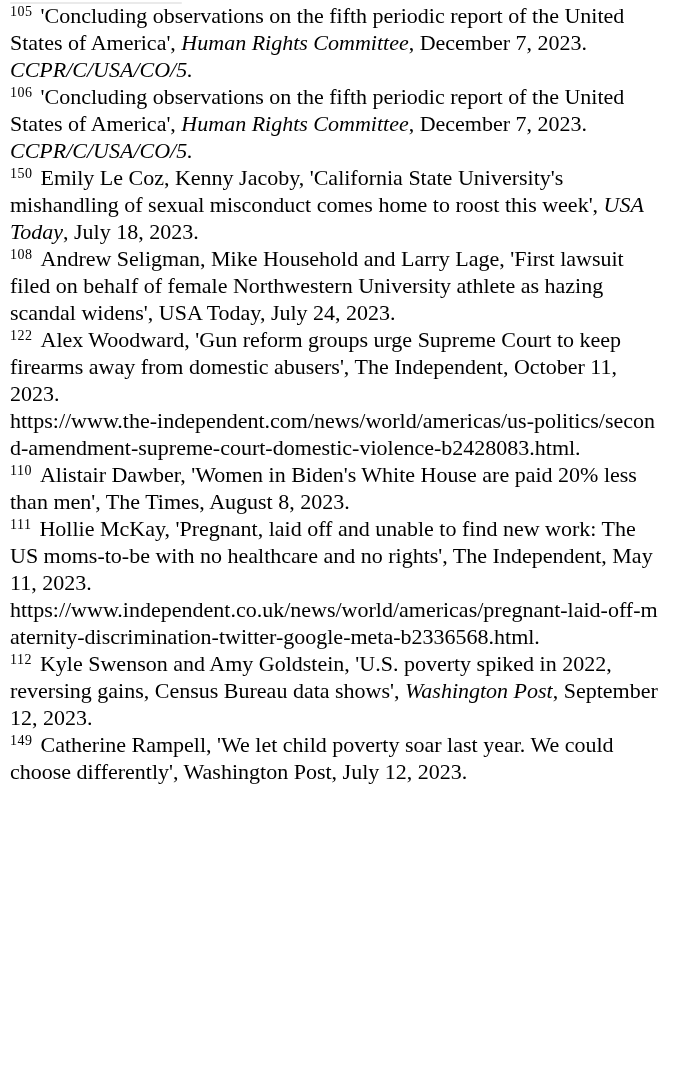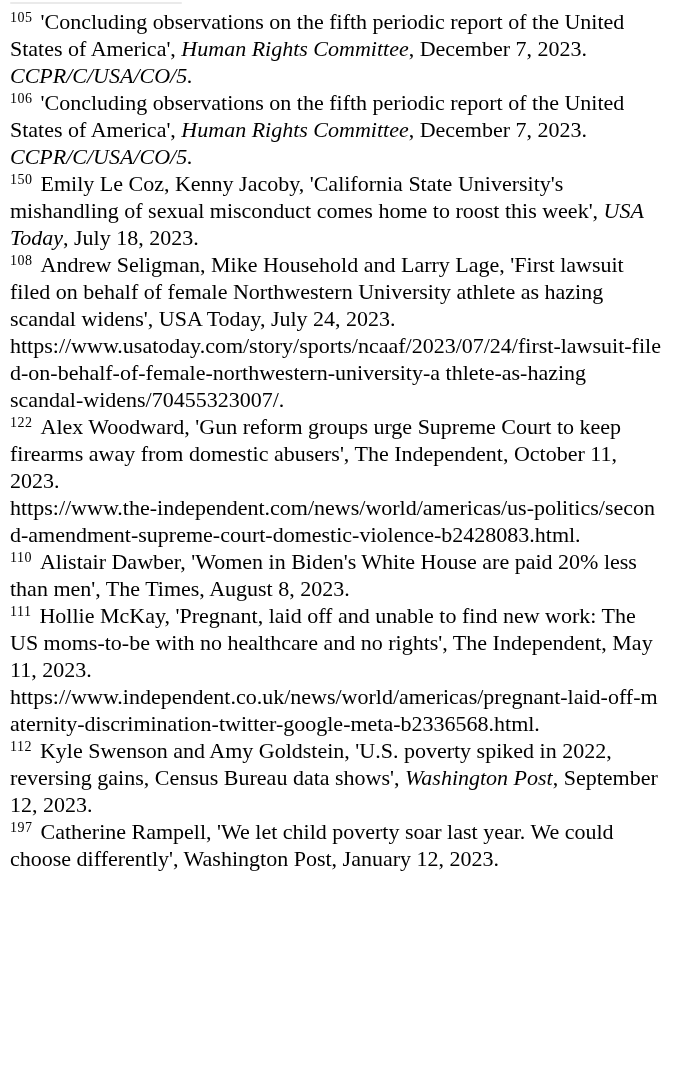--- a/index.html
+++ b/index.html
@@ -11,21 +11,21 @@
     width: 700px;
     height: 1065px;
     overflow: hidden;
     position: relative;
   }
   .page {
     position: relative;
     width: 700px;
     height: 1057px;
     box-sizing: border-box;
-    padding: 8px 0 0 10px;
+    padding: 2px 0 0 10px;
     font-family: "Liberation Serif", "DejaVu Serif", serif;
     font-size: 22px;
     line-height: 27px;
     color: #000000;
   }
   .top-rule {
     position: absolute;
     top: 2px;
     left: 10px;
     width: 172px;
@@ -61,36 +61,34 @@
       <p class="footnote"><sup class="fn-num">106</sup><span>'Concluding observations on the fifth periodic report of the United
 States of America', </span><span class="it">Human Rights Committee</span><span>, December 7, 2023.
 </span><span class="it">CCPR/C/USA/CO/5.</span></p>
       <p class="footnote"><sup class="fn-num">150</sup><span>Emily Le Coz, Kenny Jacoby, 'California State University's
 mishandling of sexual misconduct comes home to roost this week', </span><span class="it">USA
 Today</span><span>, July 18, 2023.
 </span></p>
       <p class="footnote"><sup class="fn-num">108</sup><span>Andrew Seligman, Mike Household and Larry Lage, 'First lawsuit
 filed on behalf of female Northwestern University athlete as hazing
 scandal widens', USA Today, July 24, 2023.
-</span><span class="url-text">https://www.usatoday.com/story/sports/ncaaf/2023/07/24/first-lawsuit-file
-d-on-behalf-of-female-northwestern-university-a thlete-as-hazing
-scandal-widens/70455323007/.</span></p>
+</span></p>
       <p class="footnote"><sup class="fn-num">122</sup><span>Alex Woodward, 'Gun reform groups urge Supreme Court to keep
 firearms away from domestic abusers', The Independent, October 11,
 2023.
 </span><span class="url-text">https://www.the-independent.com/news/world/americas/us-politics/secon
 d-amendment-supreme-court-domestic-violence-b2428083.html.</span></p>
       <p class="footnote"><sup class="fn-num">110</sup><span>Alistair Dawber, 'Women in Biden's White House are paid 20% less
 than men', The Times, August 8, 2023.
 </span></p>
       <p class="footnote"><sup class="fn-num">111</sup><span>Hollie McKay, 'Pregnant, laid off and unable to find new work: The
 US moms-to-be with no healthcare and no rights', The Independent, May
 11, 2023.
 </span><span class="url-text">https://www.independent.co.uk/news/world/americas/pregnant-laid-off-m
 aternity-discrimination-twitter-google-meta-b2336568.html.</span></p>
       <p class="footnote"><sup class="fn-num">112</sup><span>Kyle Swenson and Amy Goldstein, 'U.S. poverty spiked in 2022,
 reversing gains, Census Bureau data shows', </span><span class="it">Washington Post</span><span>, September
 12, 2023.
 </span></p>
-      <p class="footnote"><sup class="fn-num">197</sup><span>Catherine Rampell, 'We let child poverty soar last year. We could
-choose differently', Washington Post, January 12, 2023.</span></p>
+      <p class="footnote"><sup class="fn-num">149</sup><span>Catherine Rampell, 'We let child poverty soar last year. We could
+choose differently', Washington Post, July 12, 2023.</span></p>
     </div>
 </div>
 
 </body></html>

